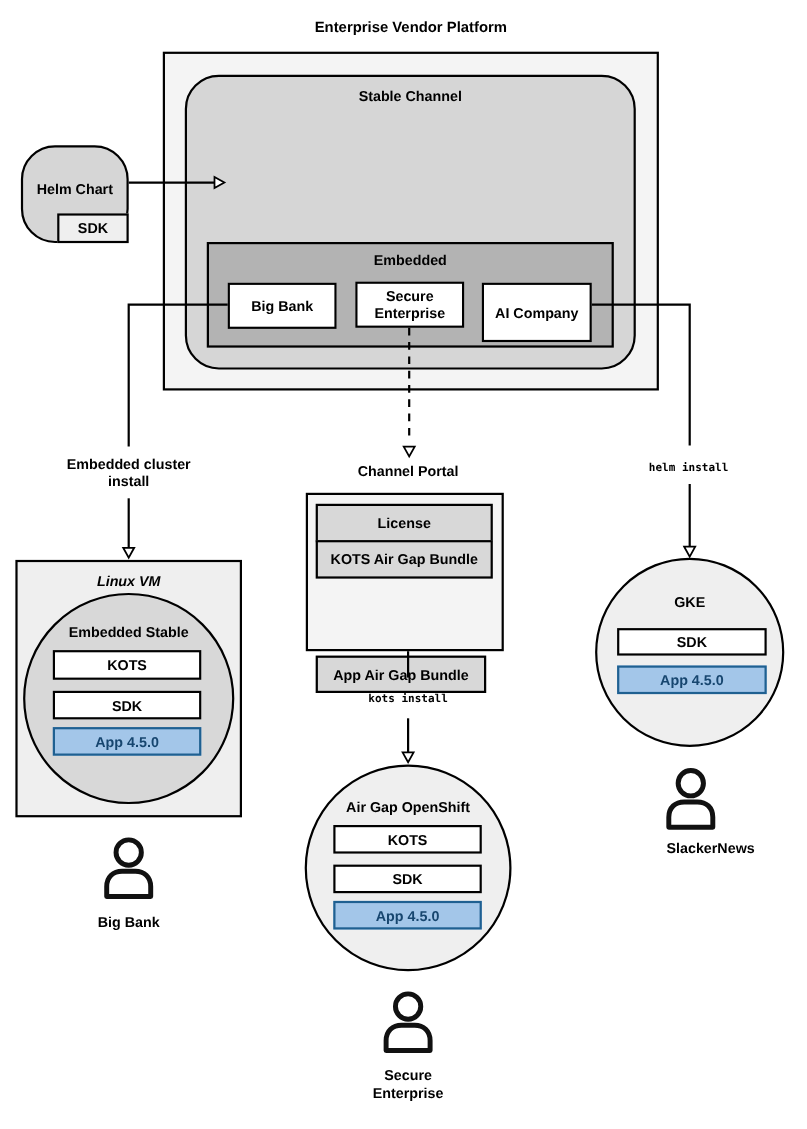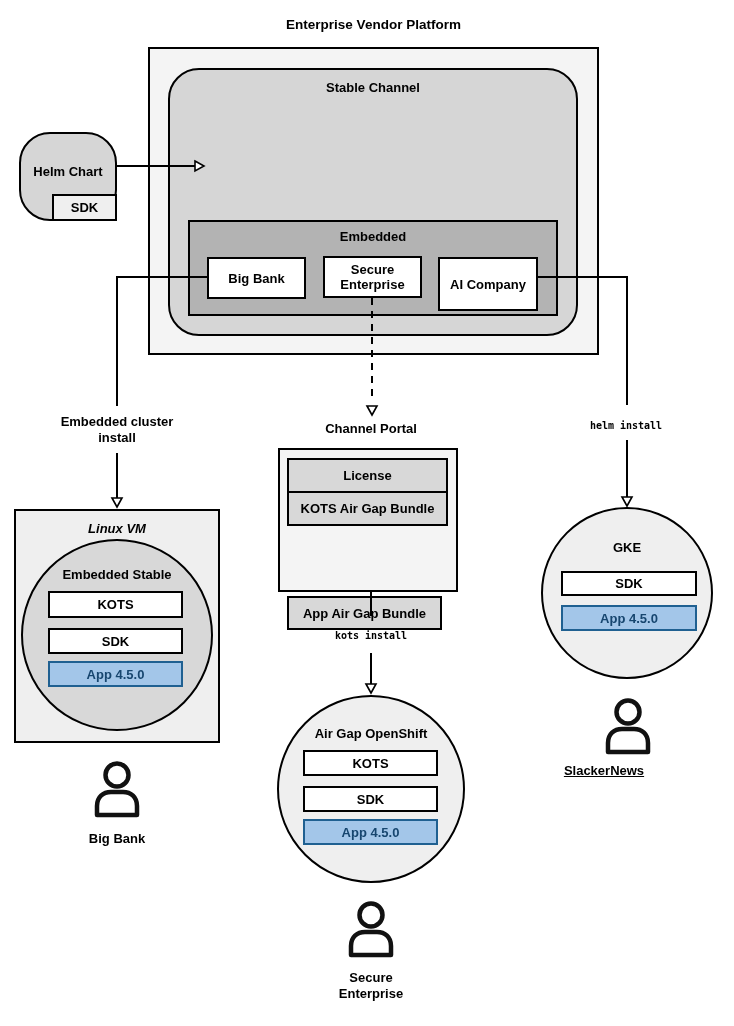--- a/index.html
+++ b/index.html
@@ -93,21 +93,21 @@
   <svg class="person" style="left:343px;top:897px;" width="56" height="62" viewBox="0 0 56 62">
     <circle cx="28" cy="18" r="11.5" fill="#fff" stroke="#111" stroke-width="4.5"></circle>
     <path d="M8 58 L8 49 C8 40 14 35 22 35 L34 35 C42 35 48 40 48 49 L48 58 Z" fill="#fff" stroke="#111" stroke-width="4.5" stroke-linejoin="round"></path>
   </svg>
   <div class="abs lbl" style="left:326px;top:970px;width:90px;">Secure Enterprise</div>
 
   <svg class="person" style="left:600px;top:694px;" width="56" height="62" viewBox="0 0 56 62">
     <circle cx="28" cy="18" r="11.5" fill="#fff" stroke="#111" stroke-width="4.5"></circle>
     <path d="M8 58 L8 49 C8 40 14 35 22 35 L34 35 C42 35 48 40 48 49 L48 58 Z" fill="#fff" stroke="#111" stroke-width="4.5" stroke-linejoin="round"></path>
   </svg>
-  <div class="abs lbl" style="left:554px;top:763px;width:100px;text-decoration:underline;">SlackerNews</div>
+  <div class="abs lbl" style="left:596px;top:763px;width:100px;">SlackerNews</div>
 
   <svg class="overlay" width="734" height="1026" viewBox="0 0 734 1026">
 
     <path d="M117 166 H195" stroke="#000" stroke-width="2" fill="none"></path>
     <path d="M195 161 L204 166 L195 171 Z" fill="#fff" stroke="#000" stroke-width="1.6"></path>
 
     <path d="M207 277 H117 V406" stroke="#000" stroke-width="2" fill="none"></path>
     <path d="M117 453 V498" stroke="#000" stroke-width="2" fill="none"></path>
     <path d="M112 498 L117 507 L122 498 Z" fill="#fff" stroke="#000" stroke-width="1.6"></path>
 

